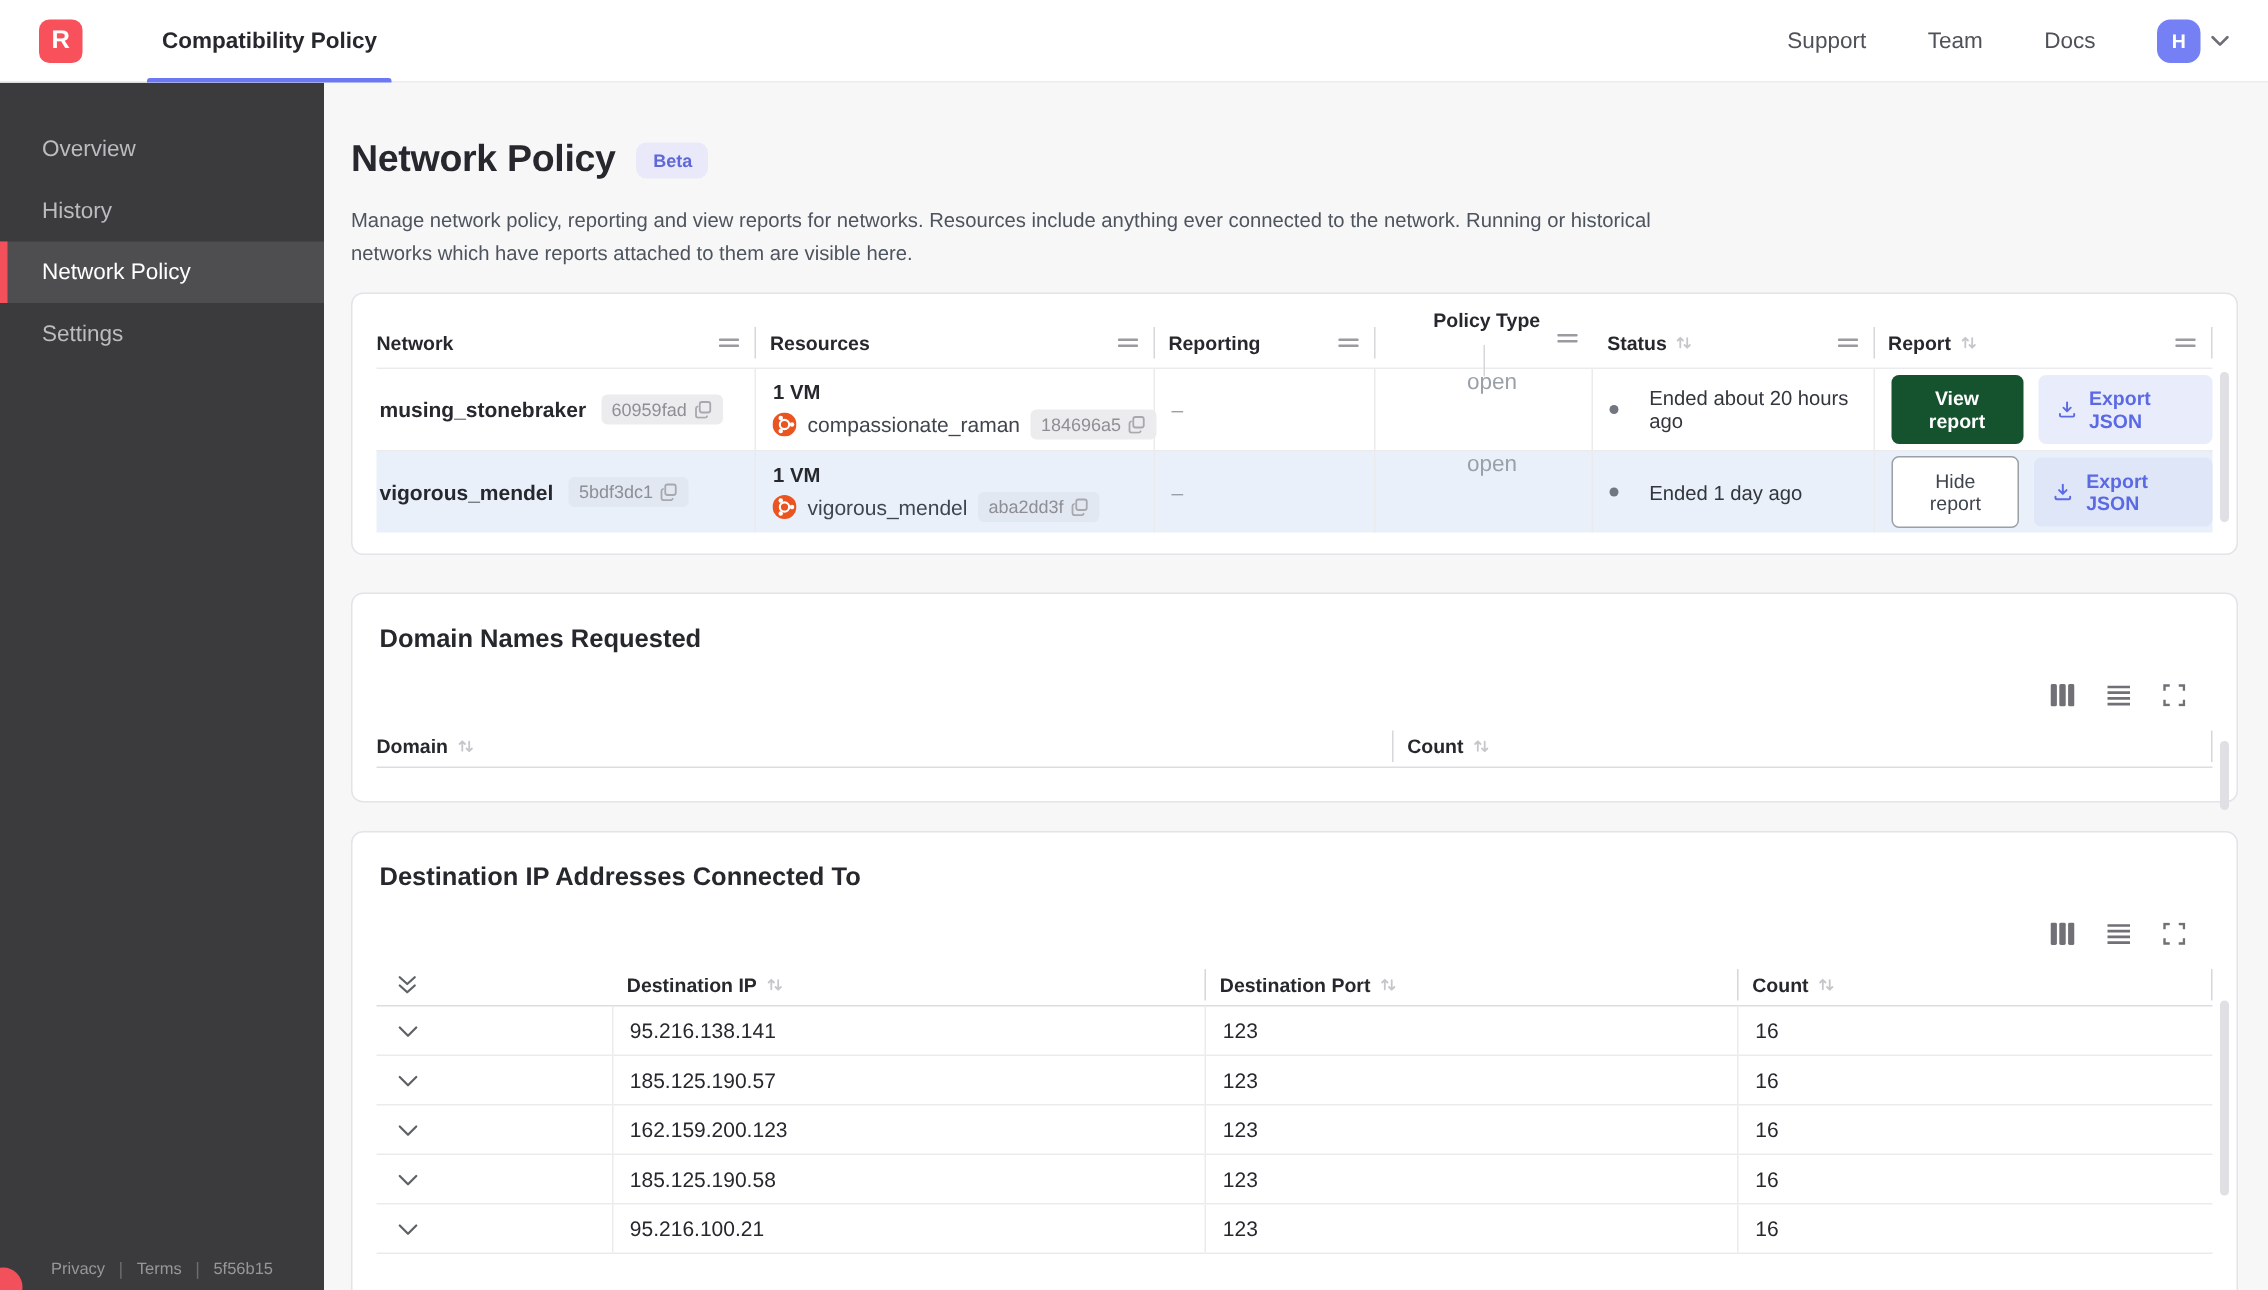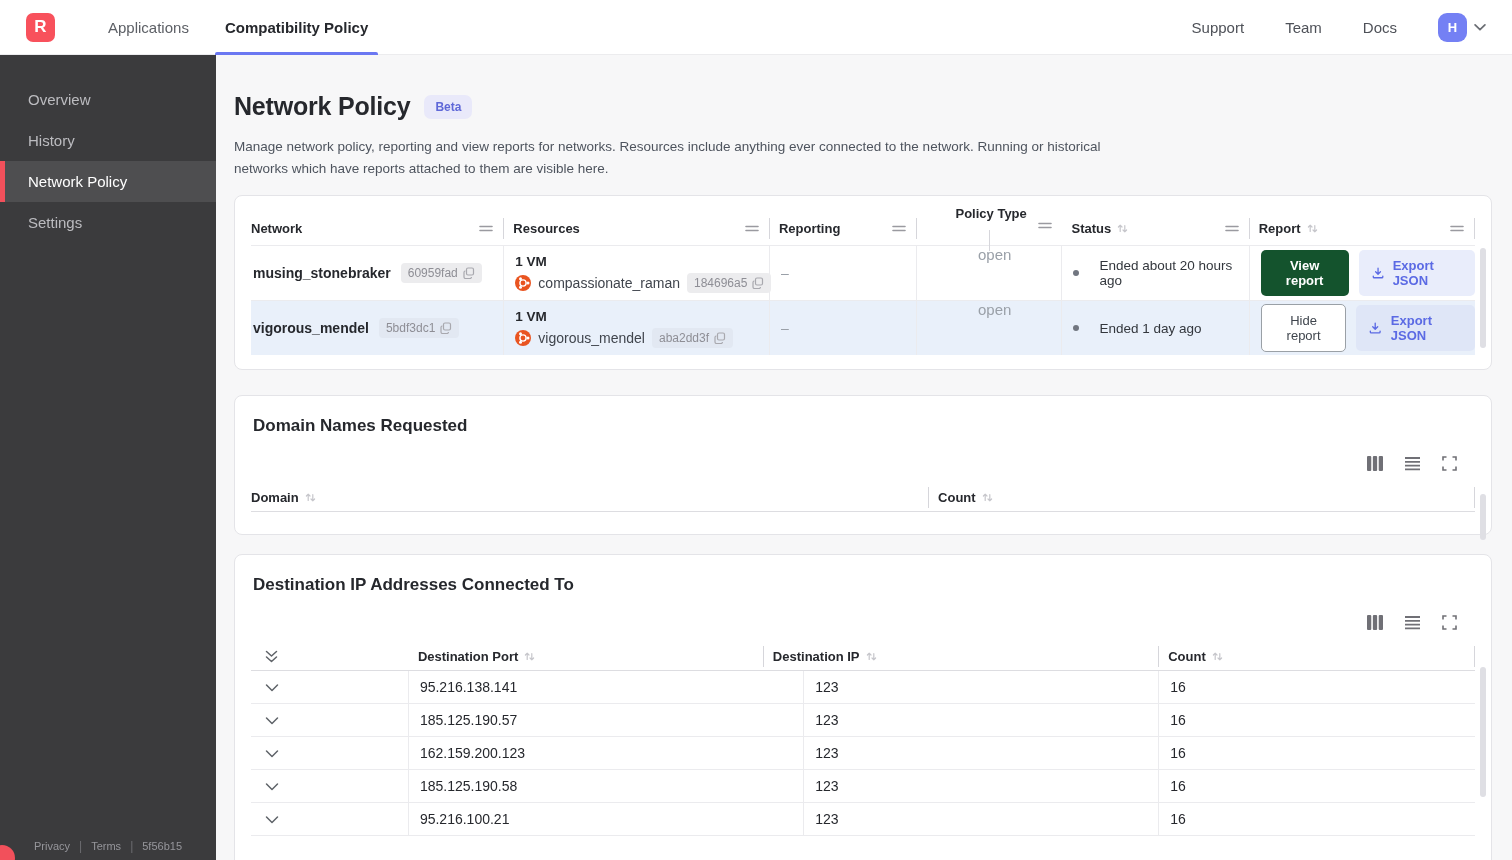--- a/index.html
+++ b/index.html
@@ -141,21 +141,20 @@
       <path d="M1 1.5 L5.5 6 L10 1.5" stroke="#6b6e74" stroke-width="1.6" fill="none" stroke-linecap="round" stroke-linejoin="round"></path>
     </g>
   </defs>
 </svg>
 
 <div class="app">
 
   <div class="navbar">
     <div class="logo">R</div>
     <div class="nav-tabs">
-      <div class="nav-tab">Applications</div>
       <div class="nav-tab active">Compatibility Policy</div>
     </div>
     <div class="nav-right">
       <span class="nav-link">Support</span>
       <span class="nav-link">Team</span>
       <span class="nav-link">Docs</span>
       <span class="avatar-wrap">
         <span class="avatar">H</span>
         <svg width="12" height="8" viewBox="0 0 11 7">
             <use href="#i-caret"></use>
@@ -410,32 +409,32 @@
               </svg>
             </span>
         </div>
         <div class="tbl xt">
           <div class="thead xt-head">
             <div class="th c1 expander">
               <svg width="13" height="13" viewBox="0 0 13 13">
                   <use href="#i-dblchevron"></use>
                 </svg>
             </div>
+            <div class="th c2">
+              <span class="label" style="margin-left:9px">Destination IP</span>
+              <span class="sorticon">
+                  <svg width="11" height="11" viewBox="0 0 11 11">
+                    <use href="#i-sort"></use>
+                  </svg>
+                </span>
+              <span class="handle"></span>
+                <span class="vline"></span>
+            </div>
             <div class="th c3">
               <span class="label" style="margin-left:9px">Destination Port</span>
-              <span class="sorticon">
-                  <svg width="11" height="11" viewBox="0 0 11 11">
-                    <use href="#i-sort"></use>
-                  </svg>
-                </span>
-              <span class="handle"></span>
-                <span class="vline"></span>
-            </div>
-            <div class="th c2">
-              <span class="label" style="margin-left:9px">Destination IP</span>
               <span class="sorticon">
                   <svg width="11" height="11" viewBox="0 0 11 11">
                     <use href="#i-sort"></use>
                   </svg>
                 </span>
               <span class="handle"></span>
                 <span class="vline"></span>
             </div>
             <div class="th c4">
               <span class="label" style="margin-left:9px">Count</span>

